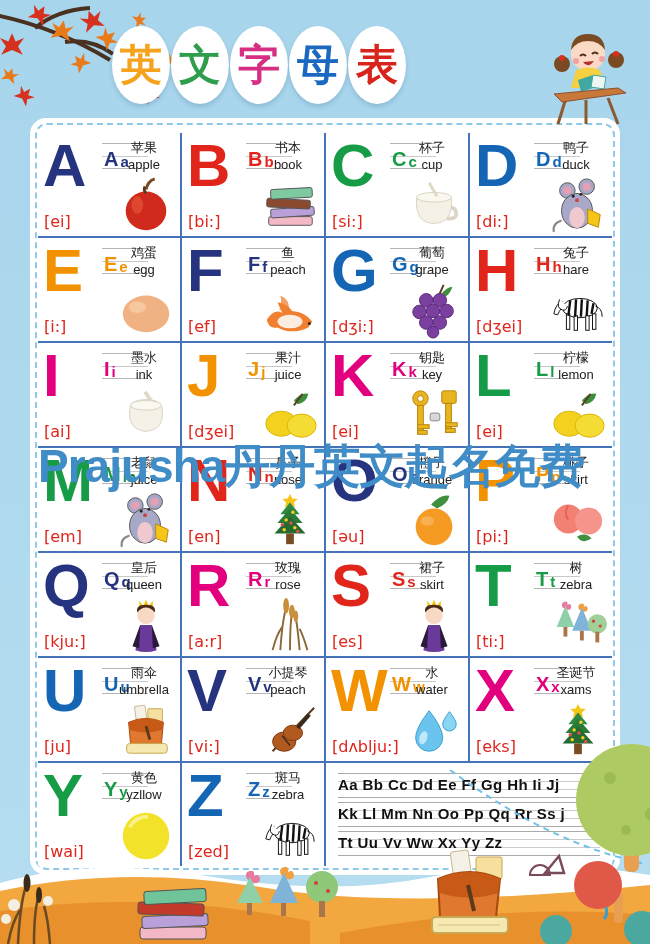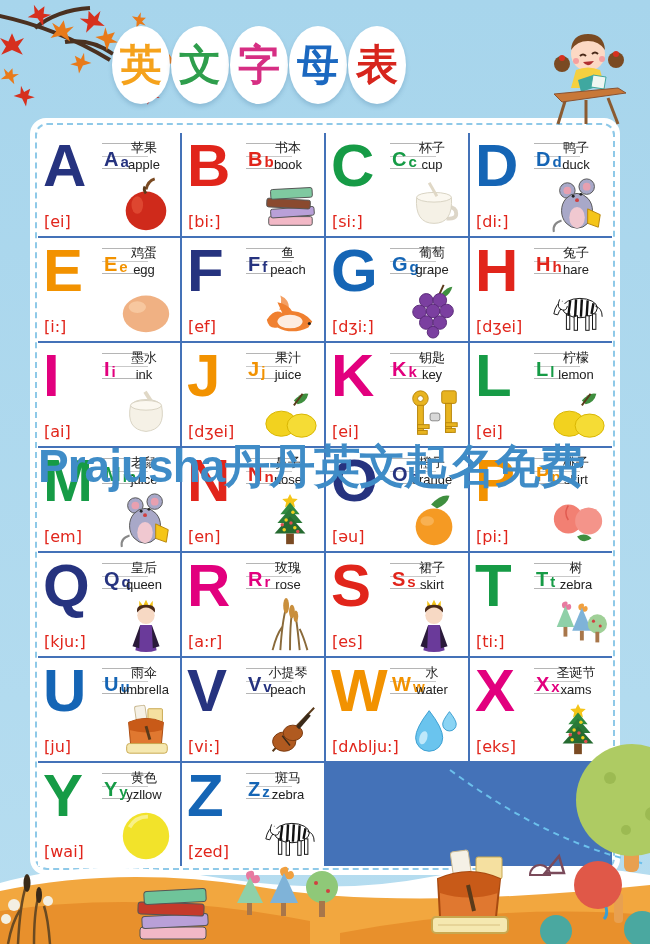--- a/index.html
+++ b/index.html
@@ -685,20 +685,25 @@
               </g>
               <g stroke="#111" stroke-width="2.5">
                 <line x1="22" y1="20" x2="20" y2="36"></line>
                 <line x1="28" y1="19" x2="27" y2="37"></line>
                 <line x1="34" y1="19" x2="33" y2="37"></line>
                 <line x1="40" y1="20" x2="39" y2="36"></line>
                 <line x1="46" y1="23" x2="44" y2="34"></line>
               </g>
             </svg></div>
   </div>
+        <div class="alpha" id="alpha-panel">
+        <div class="abc-line">Aa Bb Cc Dd Ee Ff Gg Hh Ii Jj</div>
+        <div class="abc-line">Kk Ll Mm Nn Oo Pp Qq Rr Ss  j</div>
+        <div class="abc-line">Tt Uu Vv Ww Xx Yy Zz</div>
+      </div>
     </div>
   </div>
 
   <div class="watermark" style="color: rgb(63, 140, 199);">Prajusha丹丹英文起名免费</div>
 
   <svg class="curve" viewBox="0 0 220 120">
     <path d="M20 18 Q120 92 216 112" fill="none" stroke="#6cc0ec" stroke-width="2" stroke-dasharray="6 5"></path>
   </svg>
 
   <svg class="bigtree" viewBox="0 0 130 140">

